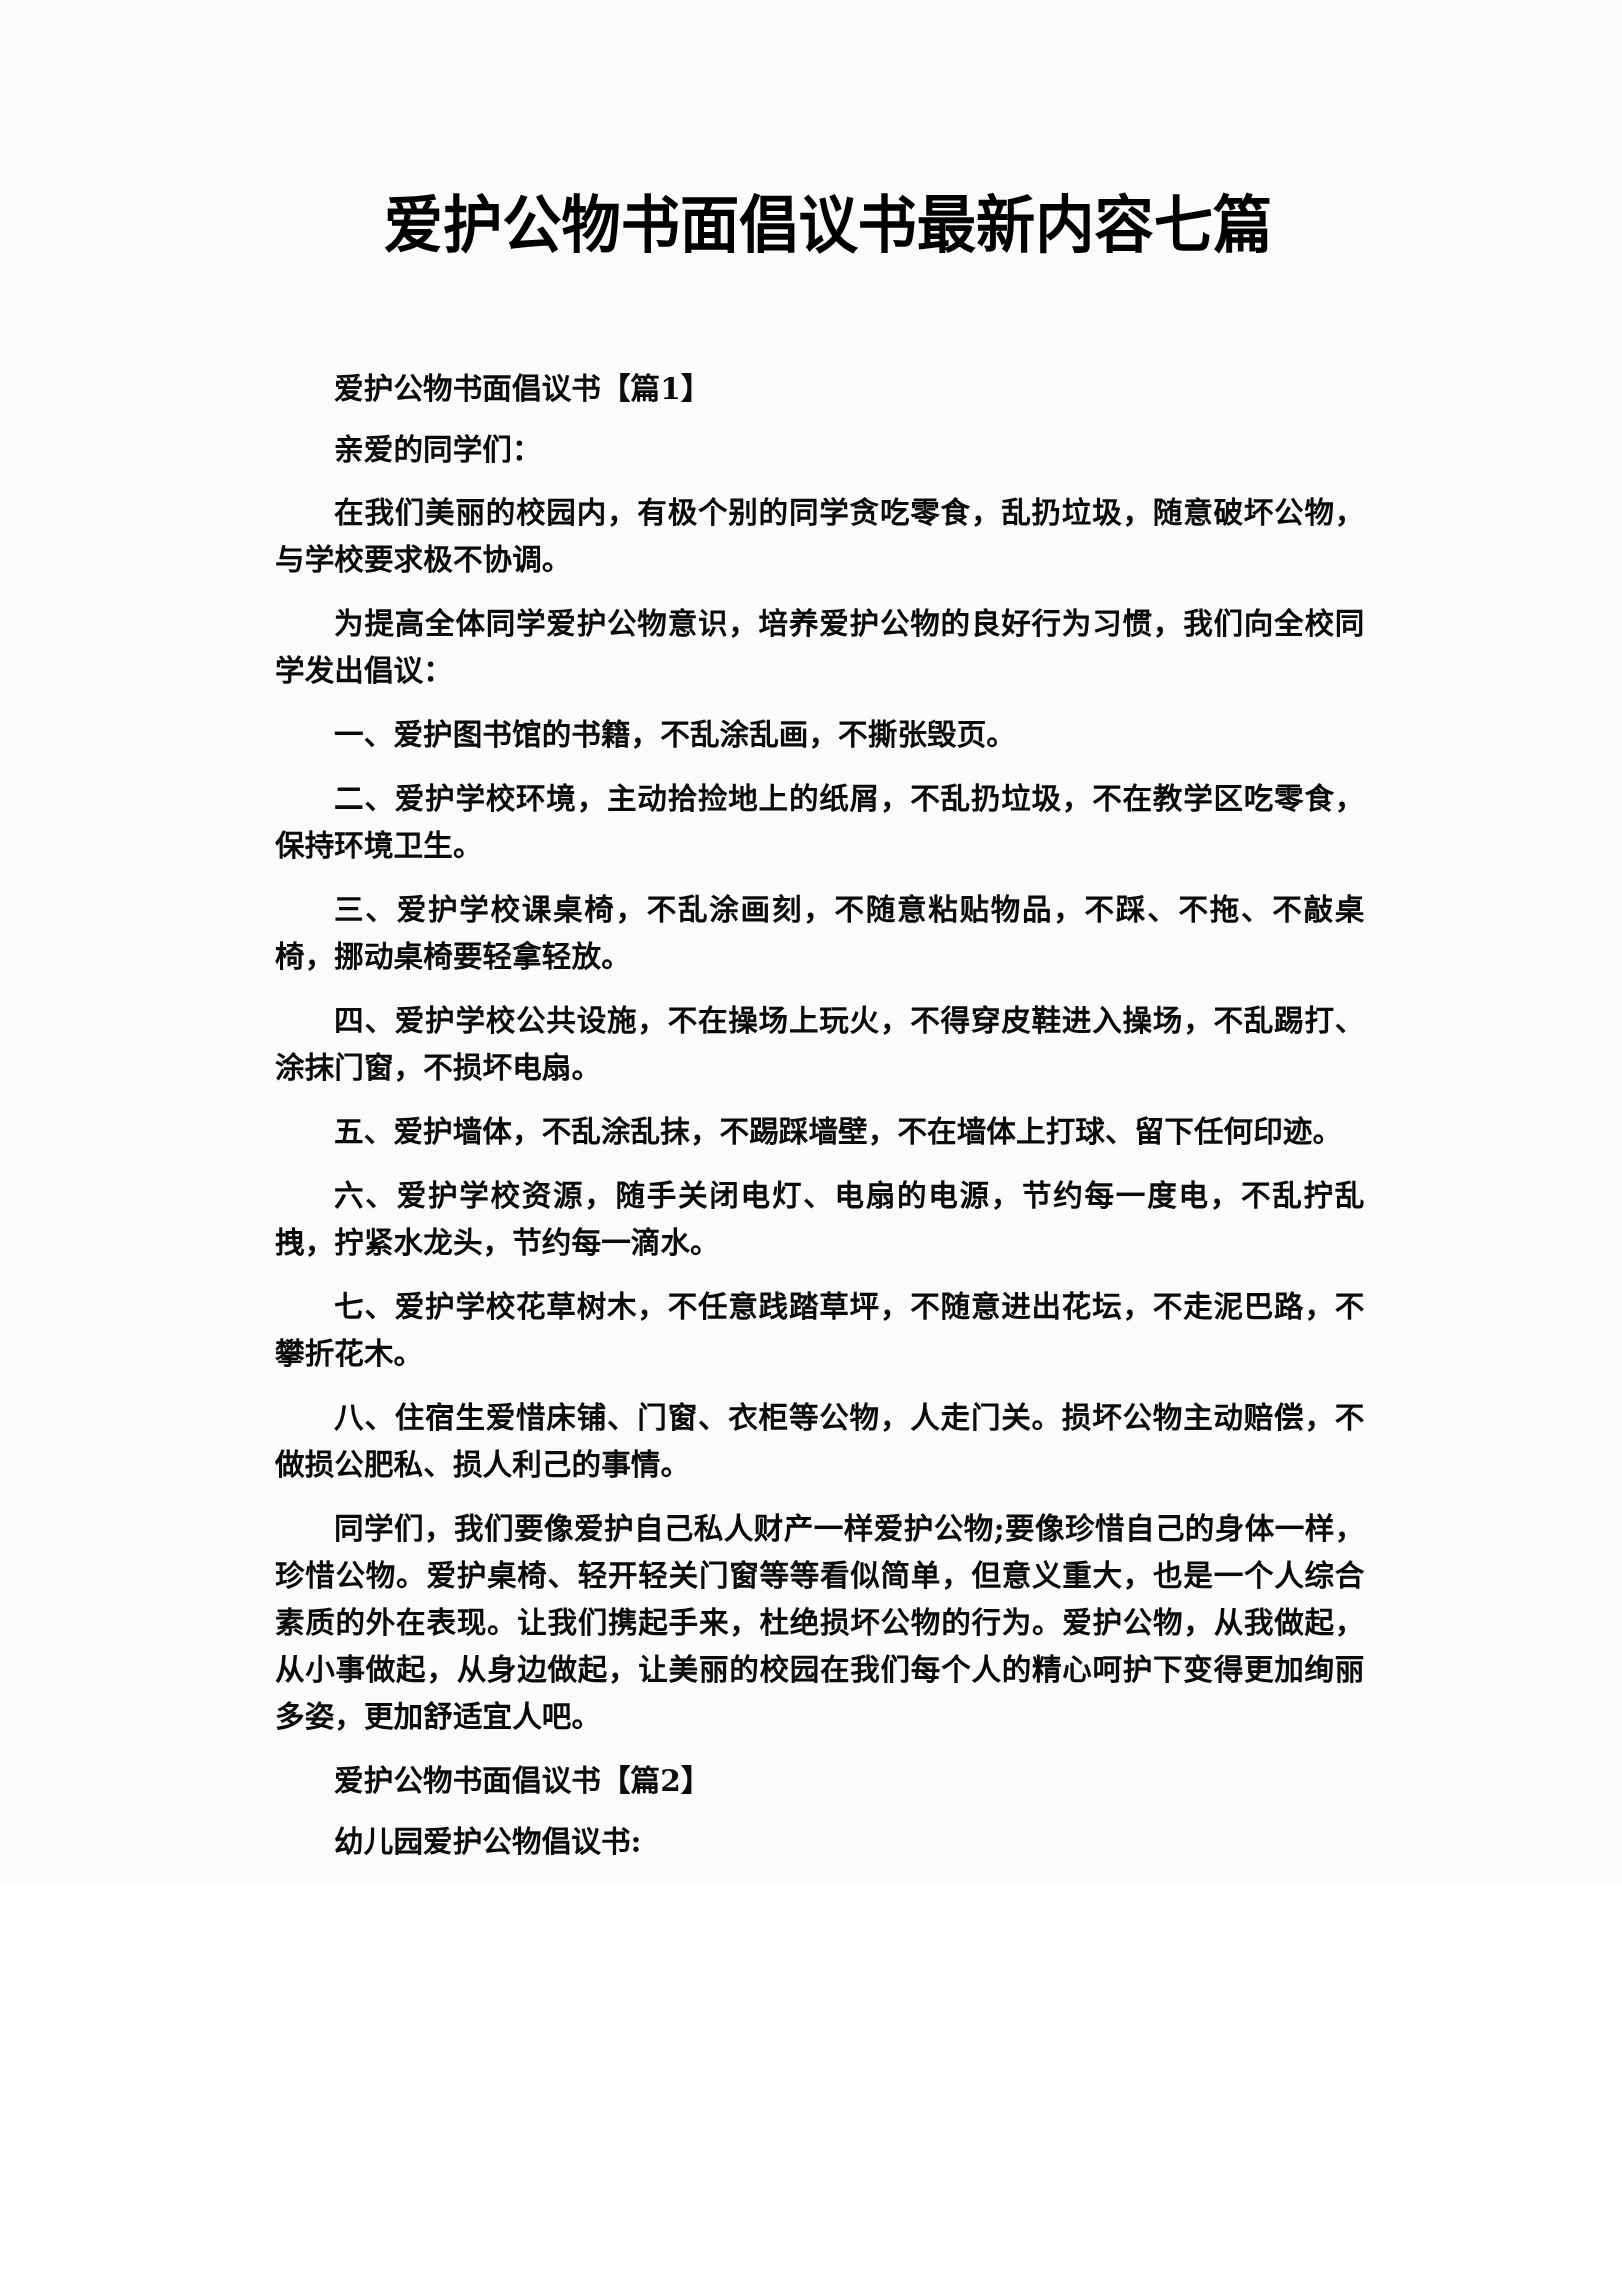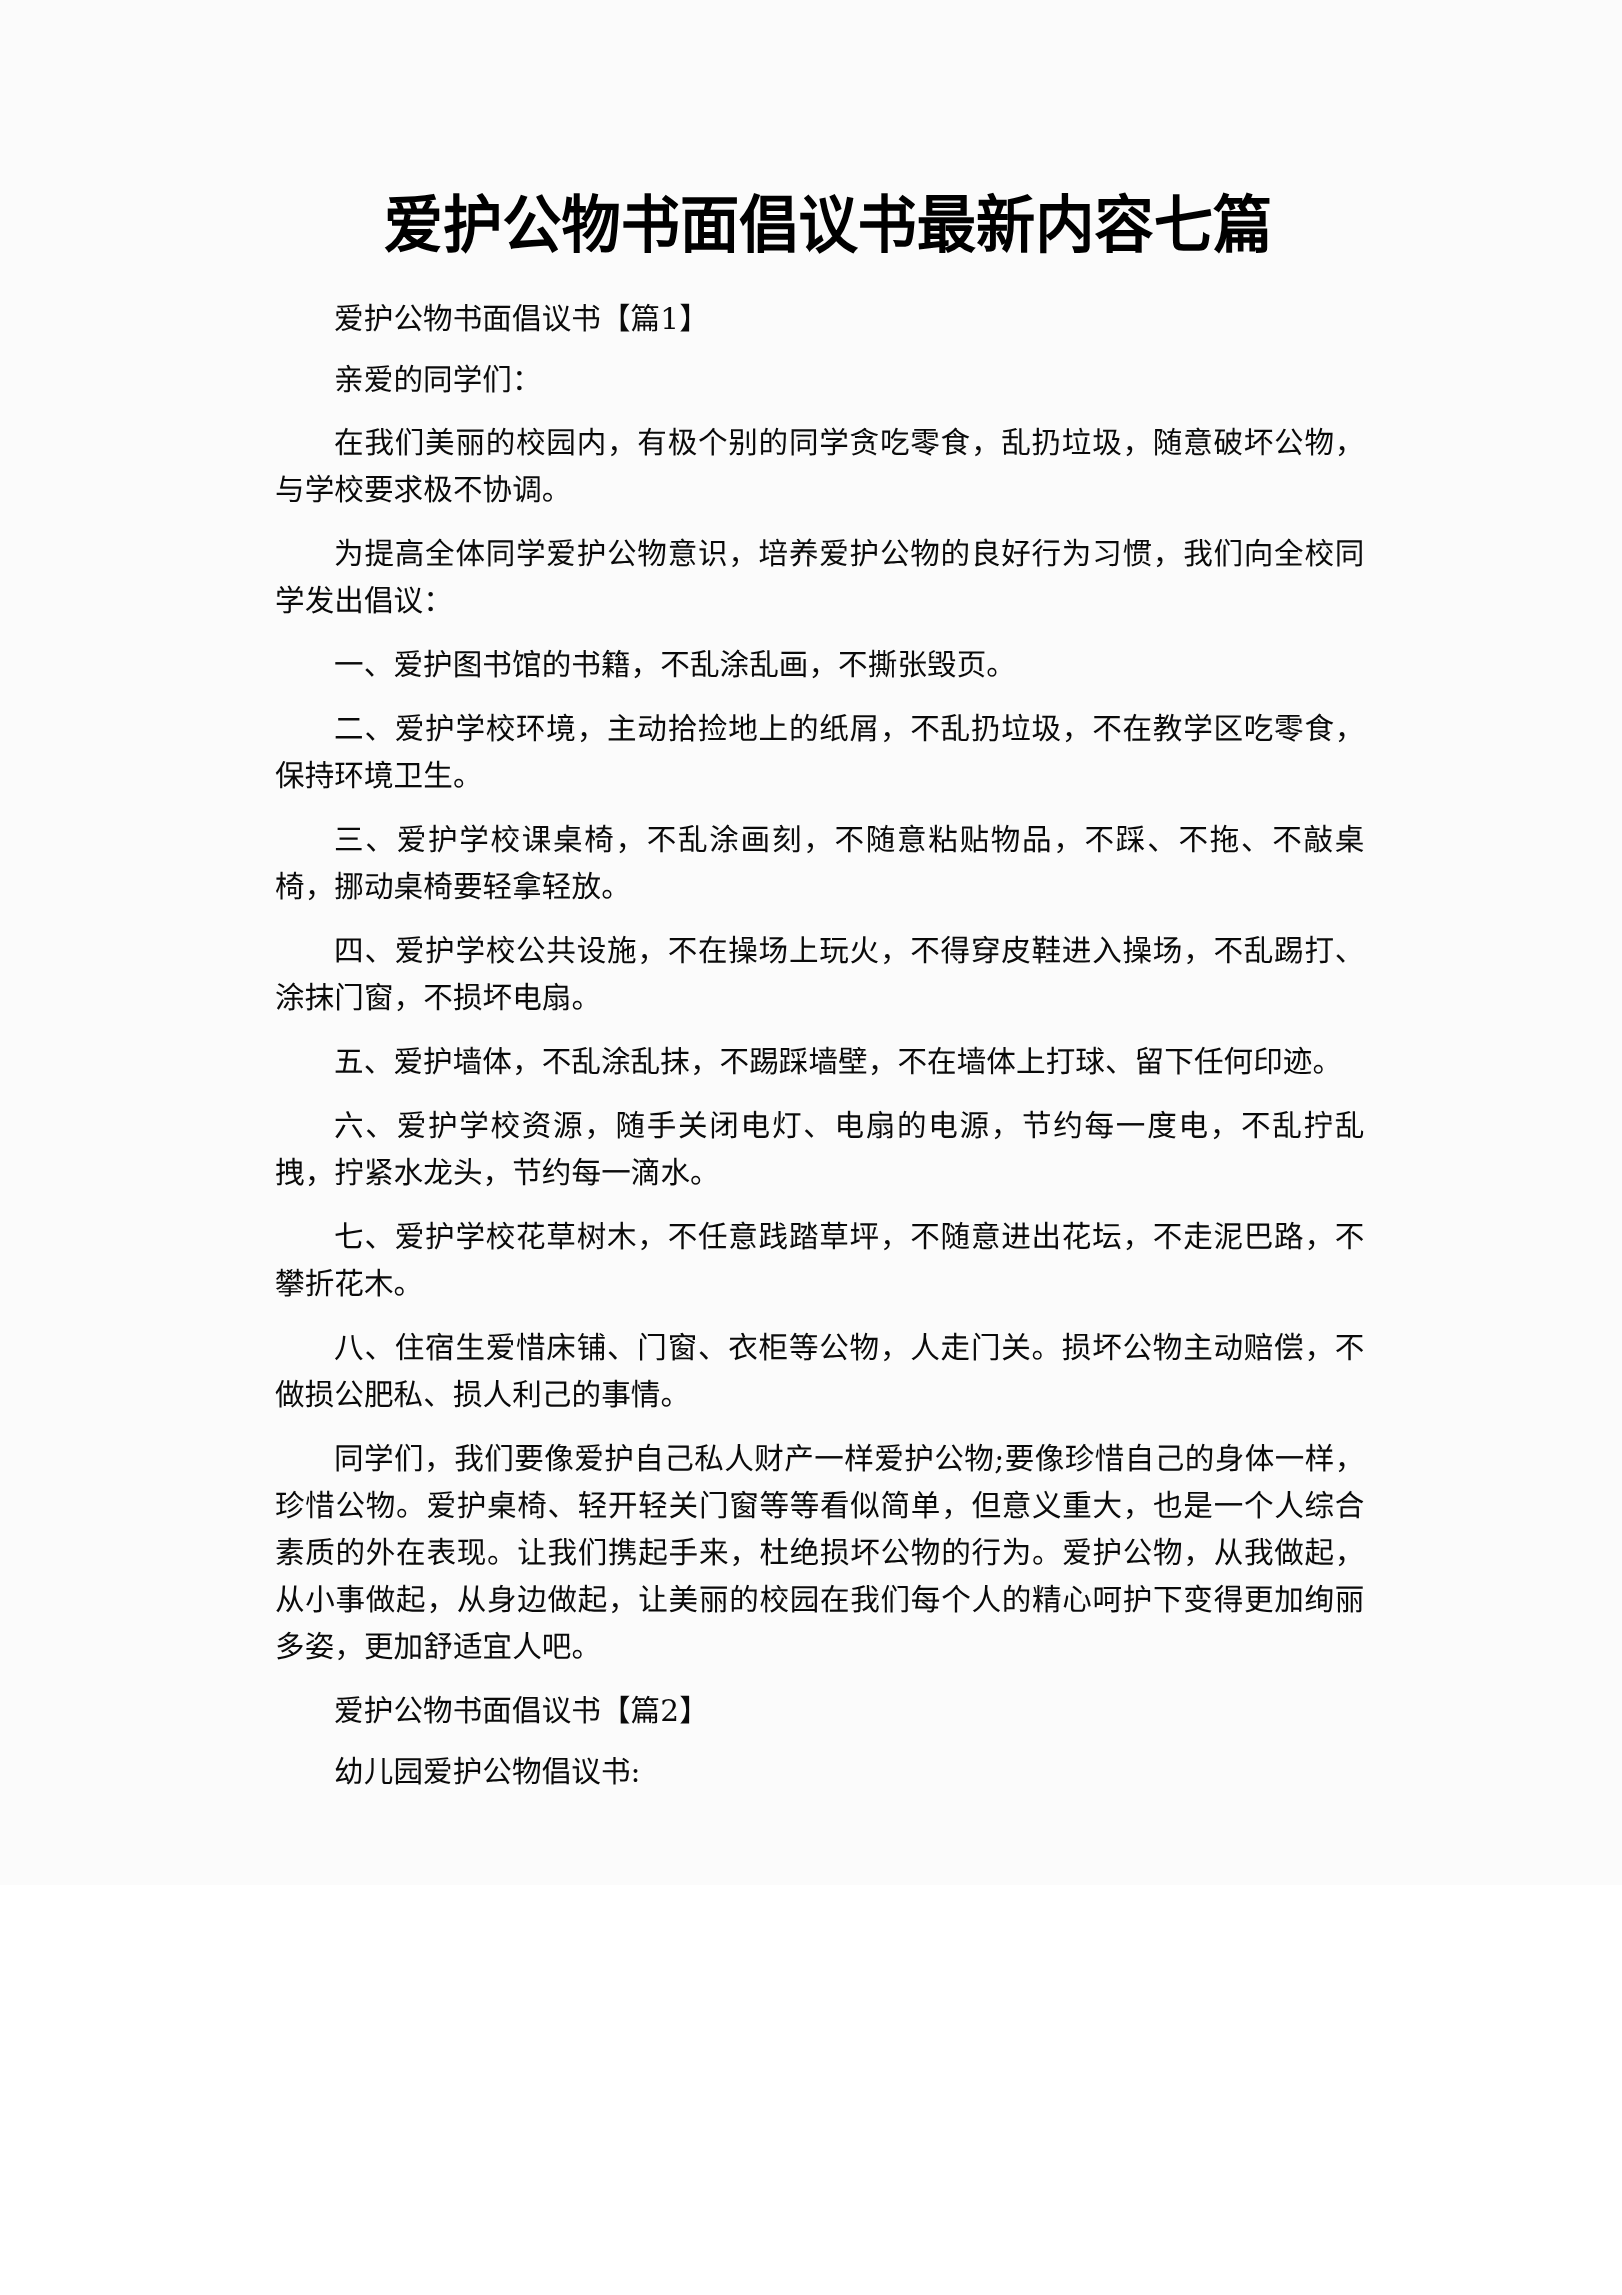--- a/index.html
+++ b/index.html
@@ -34,21 +34,22 @@
     font-size: 63px;
     line-height: 1.0;
     letter-spacing: 0px;
     transform: scaleX(0.94);
     transform-origin: 50% 50%;
     padding-top: 194px;
     color: #000000;
     white-space: nowrap;
   }
   .body-block {
-    margin-top: 38px;
+    margin-top: 108px;
+    font-weight: bold;
   }
   p.para {
     margin: 0 0 17px 0;
     padding: 0;
     font-size: 30px;
     line-height: 47px;
     text-align: justify;
     text-justify: inter-character;
     text-indent: 60px;
     letter-spacing: 0.1px;

